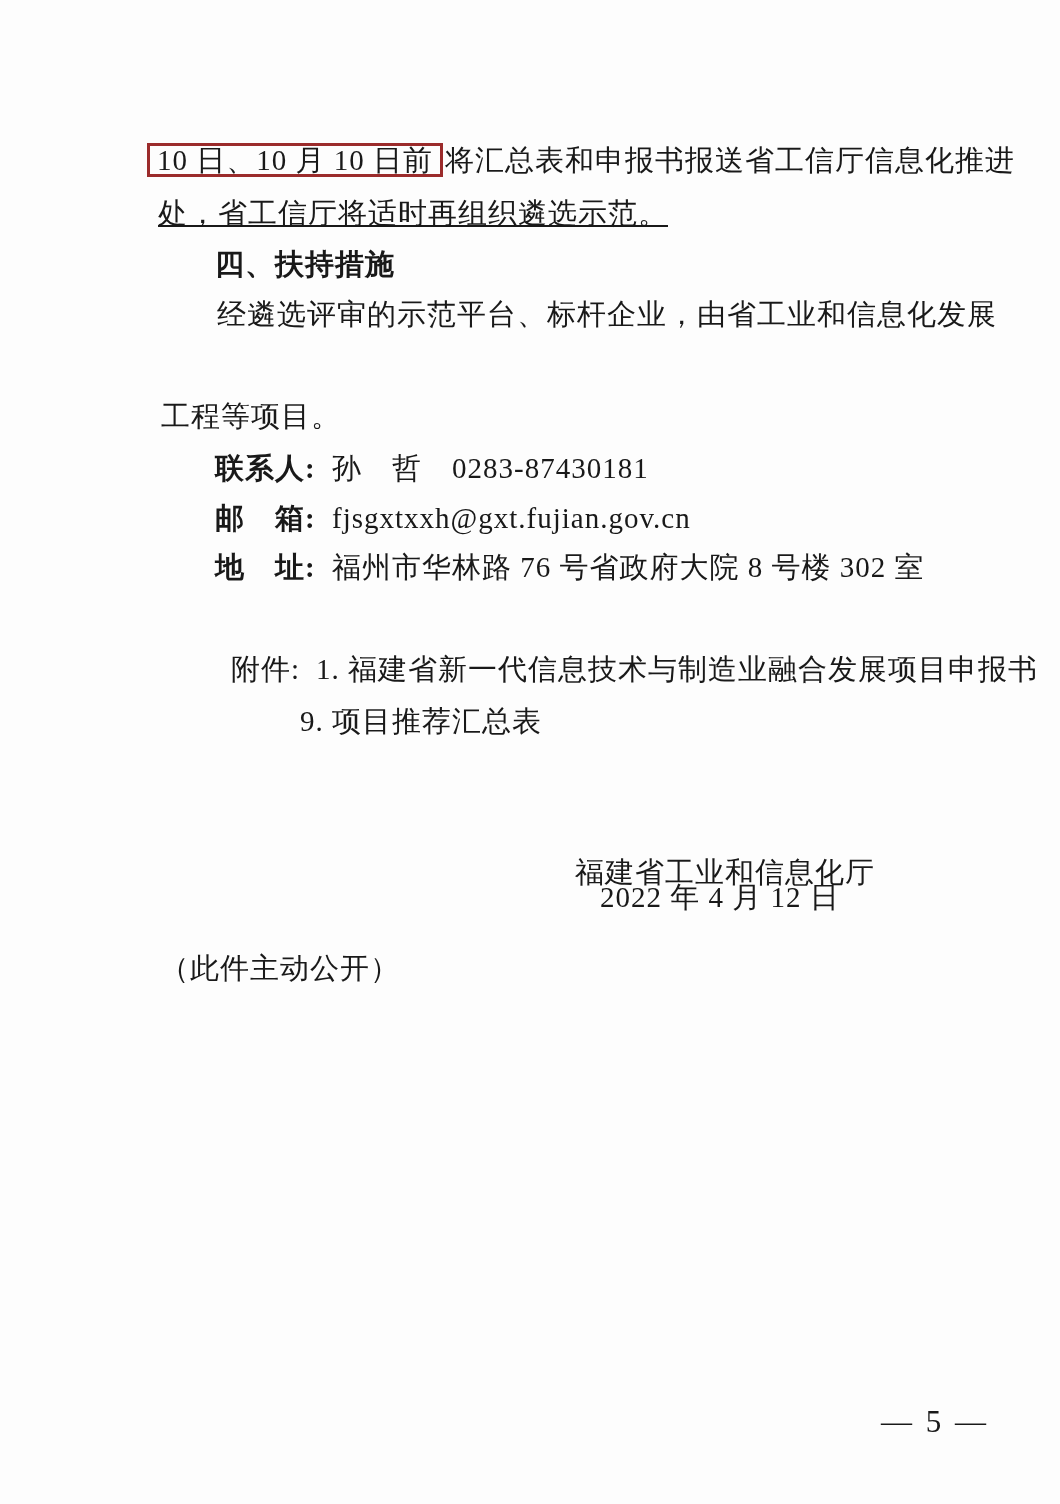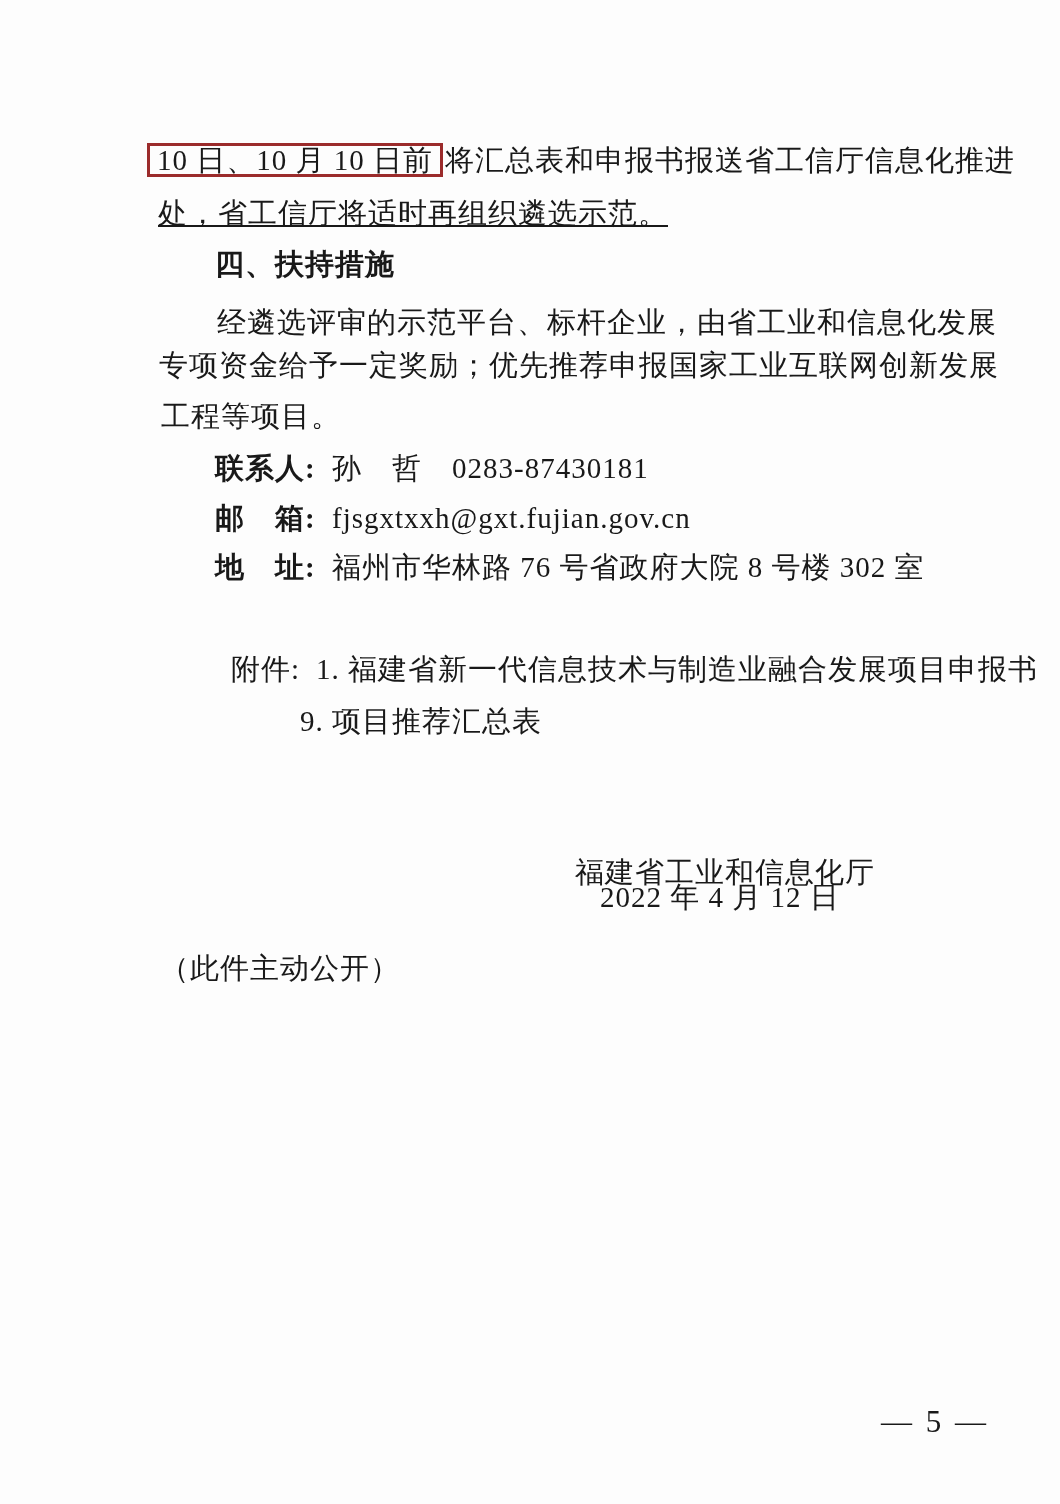--- a/index.html
+++ b/index.html
@@ -34,21 +34,21 @@
     font-weight: bold;
   }
   .lbl-att {
     display: inline-block;
     width: 85px;
   }
   .l-deadline1 { left: 115px; top: 143px; }
   .l-deadline2 { left: 126px; top: 196px; text-decoration: underline; }
   .l-heading   { left: 183px; top: 247px; font-weight: bold;
                  font-family: "Liberation Sans", "DejaVu Sans", sans-serif; }
-  .l-b1 { left: 185px; top: 305px; }
+  .l-b1 { left: 185px; top: 297px; }
   .l-b2 { left: 127px; top: 348px; }
   .l-b3 { left: 129px; top: 399px; }
   .l-c1 { left: 183px; top: 451px; }
   .l-c2 { left: 183px; top: 501px; }
   .l-c3 { left: 183px; top: 550px; }
   .l-a1 { left: 199px; top: 652px; }
   .l-a2 { left: 268px; top: 704px; }
   .l-issuer { left: 543px; top: 855px; }
   .l-date   { left: 568px; top: 880px; }
   .l-disc   { left: 128px; top: 951px; }
@@ -61,21 +61,20 @@
 
   <div class="line l-deadline1">
     <span class="boxed" style="border-color: rgb(155, 43, 43);">10 日、10 月 10 日前</span><span>将汇总表和申报书报送省工信厅信息化推进</span>
   </div>
 
   <div class="line l-deadline2">处，省工信厅将适时再组织遴选示范。</div>
 
   <div class="line l-heading">四、扶持措施</div>
 
   <div class="line l-b1">经遴选评审的示范平台、标杆企业，由省工业和信息化发展</div>
-  <div class="line l-b2">专项资金给予一定奖励；优先推荐申报国家工业互联网创新发展</div>
   <div class="line l-b3">工程等项目。</div>
 
   <div class="line l-c1">
     <span class="lbl">联系人:</span><span>孙　哲　0283-87430181</span>
   </div>
 
   <div class="line l-c2">
     <span class="lbl">邮　箱:</span><span>fjsgxtxxh@gxt.fujian.gov.cn</span>
   </div>
 

